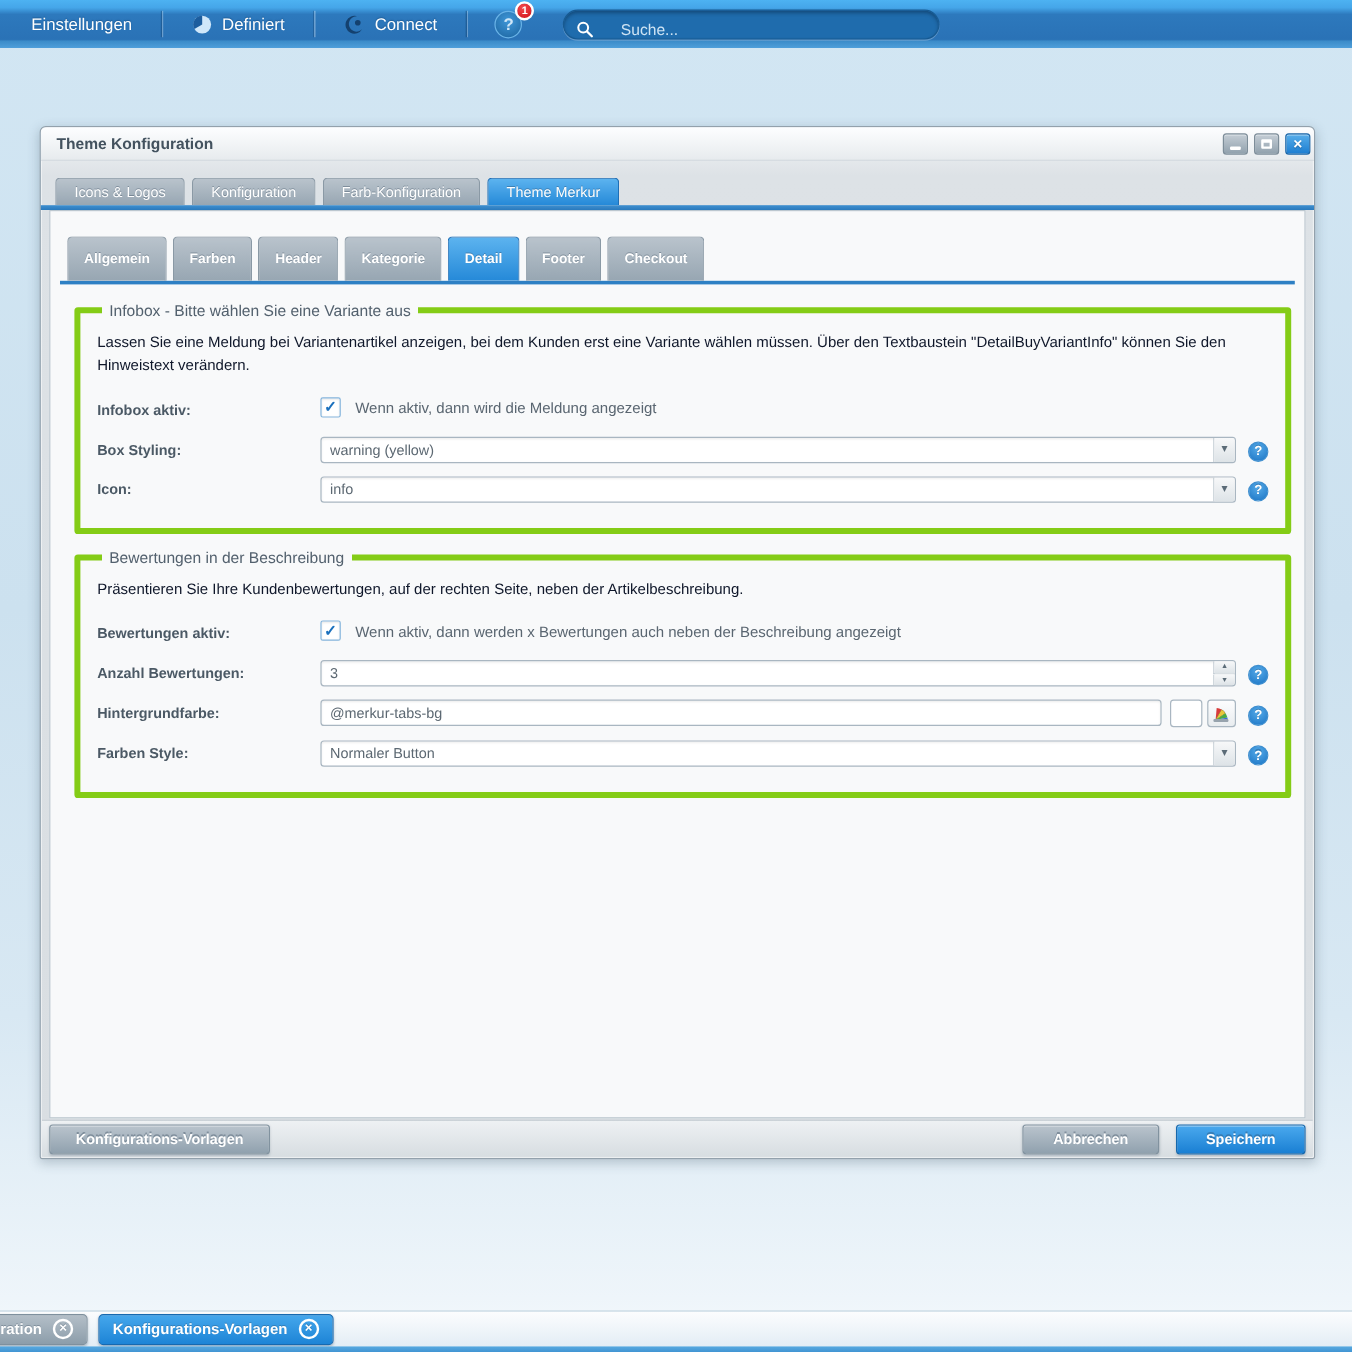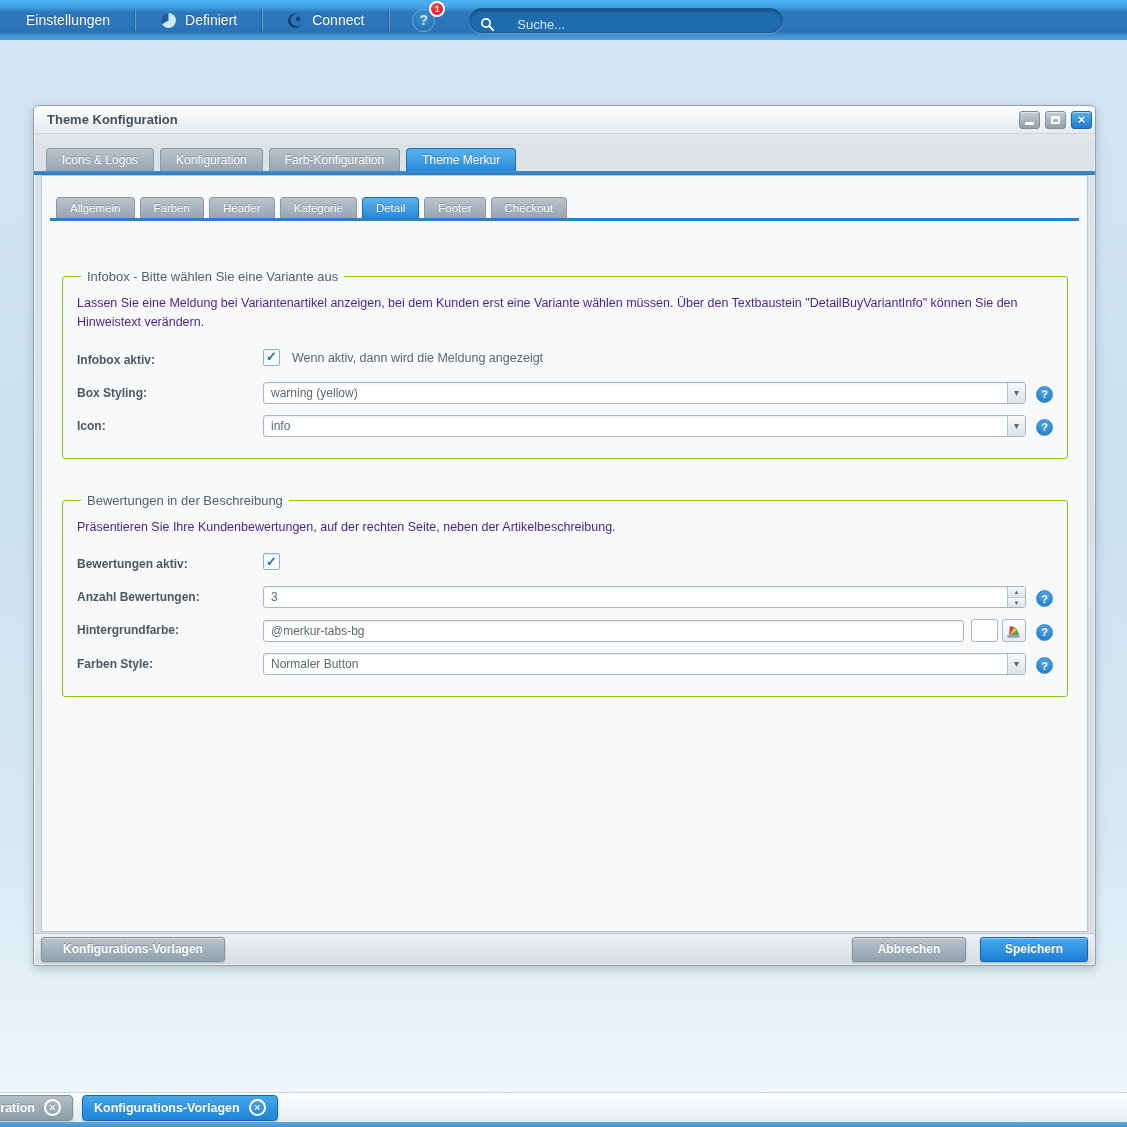--- a/index.html
+++ b/index.html
@@ -81,49 +81,49 @@
     background:linear-gradient(180deg,#b9c3cc,#97a6b2); border:1px solid #8a99a5; border-bottom:none;
   }
   .tab.active { background:linear-gradient(180deg,#5cb3ef,#2589d8); border-color:#1f6fb6; }
 
   .window-body {
     position:absolute; top:69px; left:7px; right:7px; bottom:33px;
     background:#f8f9fa; border:1px solid #bcc7cf; overflow:hidden;
   }
   .subtabs { margin:21px 8px 0 8px; display:flex; align-items:flex-end; padding-left:6px; }
   .subtab {
-    height:21px; padding:0 13px; margin-right:5px; border-radius:4px 4px 0 0;
+    height:37px; padding:0 13px; margin-right:5px; border-radius:4px 4px 0 0;
     display:flex; align-items:center; cursor:pointer;
-    font-size:11.5px; font-weight:normal; color:#fff; text-shadow:0 -1px 0 rgba(40,60,80,.35);
+    font-size:11.5px; font-weight:bold; color:#fff; text-shadow:0 -1px 0 rgba(40,60,80,.35);
     background:linear-gradient(180deg,#b9c3cc,#97a6b2); border:1px solid #8a99a5; border-bottom:none;
   }
   .subtab.active { background:linear-gradient(180deg,#5cb3ef,#2589d8); border-color:#1f6fb6; }
   .subtab-bluebar { height:3px; margin:0 8px; background:#2e80c4; }
 
   .formarea { padding:14px 20px 0 20px; }
   fieldset {
-    border:1px solid #84cc16; border-radius:3px; padding:6px 14px 10px 14px; margin-bottom:12px;margin-top:34px;
+    border:5px solid #84cc16; border-radius:3px; padding:6px 14px 10px 14px; margin-bottom:12px;
   }
   legend { font-size:13px; color:#53616e; padding:0 6px; margin-left:4px; }
-  .fs-desc { font-size:12.5px; color:#4c1d95; line-height:1.5; margin:4px 0 17px 0; max-width:985px; }
+  .fs-desc { font-size:12.5px; color:#0f172a; line-height:1.5; margin:4px 0 17px 0; max-width:985px; }
 
   .frow { display:flex; align-items:flex-start; margin-bottom:11px; min-height:22px; }
   .frow-label { width:186px; flex:none; font-size:12px; font-weight:bold; color:#4b5965; padding-top:4px; }
   .frow-field { flex:1; display:flex; align-items:center; }
 
   .cb {
     width:17px; height:17px; background:#fff; border:1px solid #b1bfc9; border-radius:2px;
     box-shadow:inset 0 1px 2px rgba(0,0,0,.1); display:flex; align-items:center; justify-content:center;
     cursor:pointer; flex:none;
   }
   .cb.checked { border-color:#84b4dc; }
   .cb .tick { color:#1a70bd; font-size:13px; font-weight:bold; line-height:1; margin-top:-1px; }
   .cb-text { font-size:12.5px; color:#5a6671; margin-left:12px; padding-top:2px; }
 
-  .field-wrap { position:relative; width:788px; max-width:763px; display:flex; align-items:center; }
+  .field-wrap { position:relative; width:788px; max-width:763px; display:flex; }
   .tf {
     flex:1; height:22px; border:1px solid #a9b6c1; border-radius:3px; background:#fff;
     font-family:"Liberation Sans",sans-serif; font-size:12px; color:#5c6872;
     padding:0 22px 0 7px; box-shadow:inset 0 1px 2px rgba(0,0,0,.08); outline:none;
   }
   .tf.noicon { padding-right:7px; }
   .combo-btn {
     position:absolute; right:1px; top:1px; width:18px; height:20px; cursor:pointer;
     background:linear-gradient(180deg,#f7f8f9,#dde3e7); border-left:1px solid #b7c2cb;
     border-radius:0 2px 2px 0; display:flex; align-items:center; justify-content:center;
@@ -309,20 +309,21 @@
       <fieldset>
         <legend>Bewertungen in der Beschreibung</legend>
         <p class="fs-desc">Präsentieren Sie Ihre Kundenbewertungen, auf der rechten Seite, neben der Artikelbeschreibung.</p>
 
         <div class="frow">
           <div class="frow-label">Bewertungen aktiv:</div>
           <div class="frow-field">
             <span class="cb checked">
                 <span class="tick">✓</span>
               </span>
+            <span class="cb-text">Wenn aktiv, dann werden x Bewertungen auch neben der Beschreibung angezeigt</span>
           </div>
         </div>
 
         <div class="frow">
           <div class="frow-label">Anzahl Bewertungen:</div>
           <div class="frow-field">
             <div class="field-wrap">
               <input class="tf" value="3" style="">
               <div class="spin-btns">
                 <div class="spin-btn up">▲</div>

